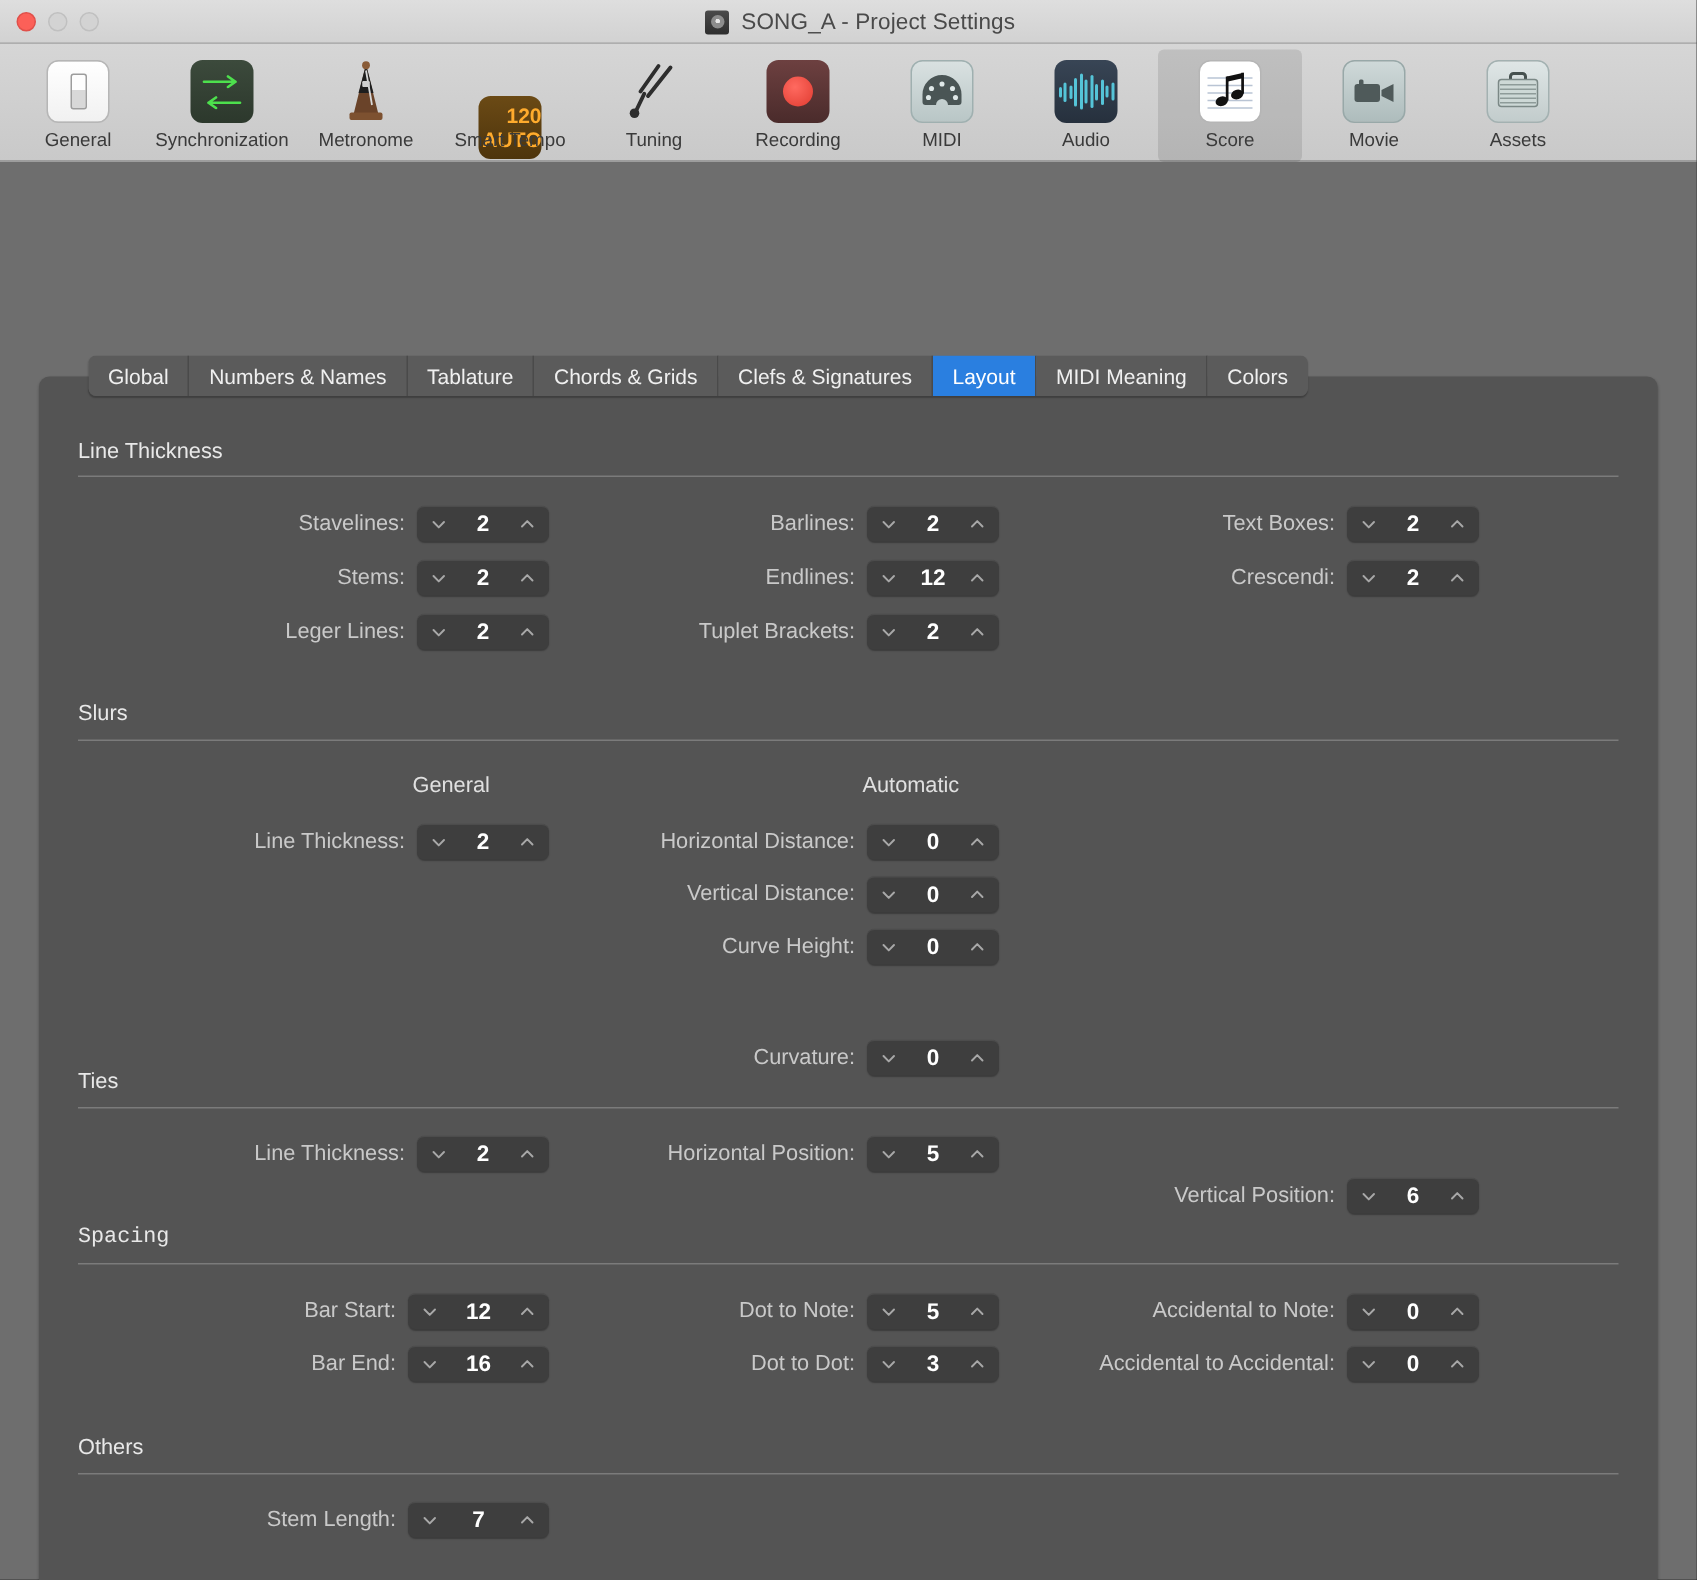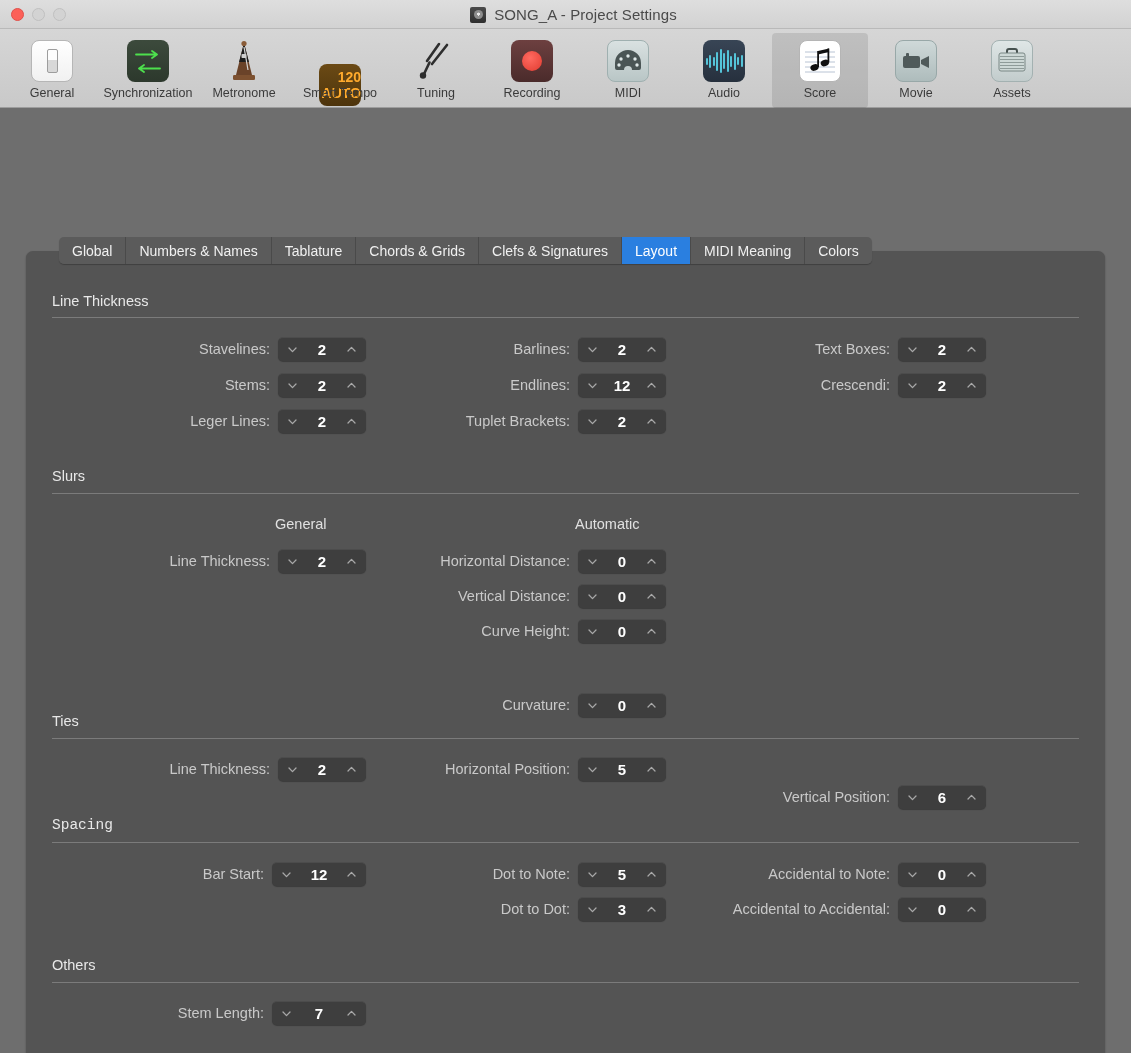--- a/index.html
+++ b/index.html
@@ -610,20 +610,32 @@
           <svg class="chev" viewBox="0 0 11 11">
               <path d="M2 4 L5.5 7.6 L9 4" stroke="#a8a8a8" stroke-width="1.3" fill="none" stroke-linecap="round" stroke-linejoin="round"></path>
             </svg>
           <span class="val">12</span>
           <svg class="chev" viewBox="0 0 11 11">
               <path d="M2 7 L5.5 3.4 L9 7" stroke="#a8a8a8" stroke-width="1.3" fill="none" stroke-linecap="round" stroke-linejoin="round"></path>
             </svg>
         </div>
       </div>
 
+      <div class="field" style="left:124px; top:646px;">
+        <div class="lbl" style="width:114px;">Bar End:</div>
+        <div class="stepper wide">
+          <svg class="chev" viewBox="0 0 11 11">
+              <path d="M2 4 L5.5 7.6 L9 4" stroke="#a8a8a8" stroke-width="1.3" fill="none" stroke-linecap="round" stroke-linejoin="round"></path>
+            </svg>
+          <span class="val">16</span>
+          <svg class="chev" viewBox="0 0 11 11">
+              <path d="M2 7 L5.5 3.4 L9 7" stroke="#a8a8a8" stroke-width="1.3" fill="none" stroke-linecap="round" stroke-linejoin="round"></path>
+            </svg>
+        </div>
+      </div>
 
       <div class="field" style="left:280px; top:611px;">
         <div class="lbl" style="width:264px;">Dot to Note:</div>
         <div class="stepper">
           <svg class="chev" viewBox="0 0 11 11">
               <path d="M2 4 L5.5 7.6 L9 4" stroke="#a8a8a8" stroke-width="1.3" fill="none" stroke-linecap="round" stroke-linejoin="round"></path>
             </svg>
           <span class="val">5</span>
           <svg class="chev" viewBox="0 0 11 11">
               <path d="M2 7 L5.5 3.4 L9 7" stroke="#a8a8a8" stroke-width="1.3" fill="none" stroke-linecap="round" stroke-linejoin="round"></path>

